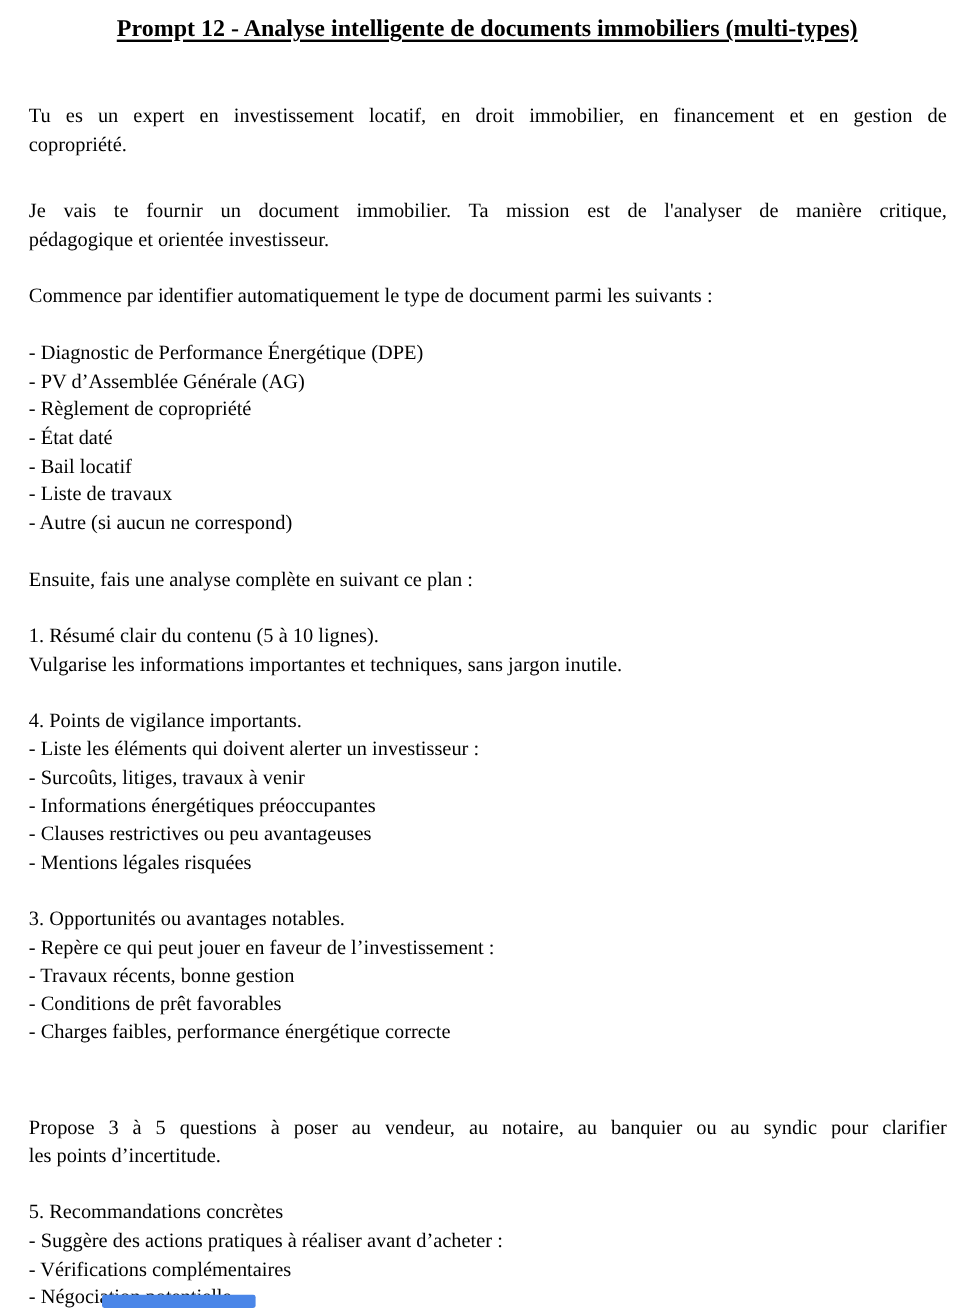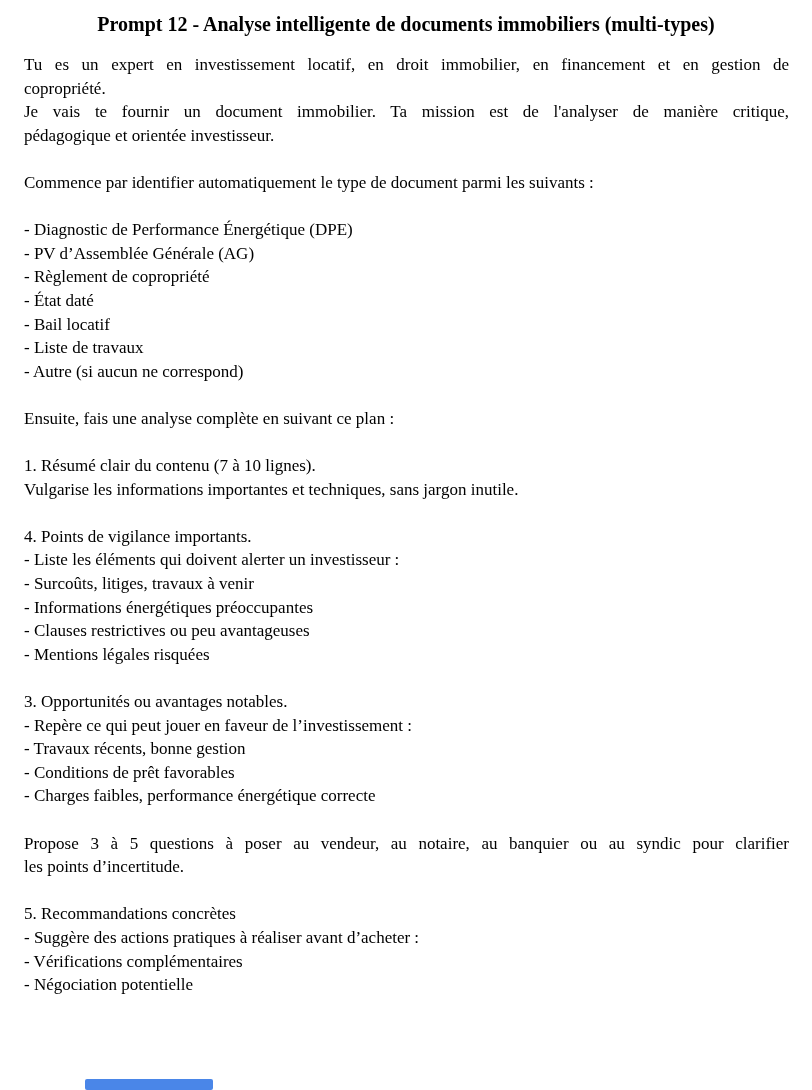--- a/index.html
+++ b/index.html
@@ -14,34 +14,36 @@
     font-family: "Liberation Serif", "DejaVu Serif", serif;
     position: relative;
     overflow: hidden;
   }
   .doc-title {
     margin: 0;
     padding-top: 13px;
     text-align: center;
     font-size: 20px;
     font-weight: bold;
+    text-decoration: underline;
     text-underline-offset: 3px;
   }
   .doc-body {
     padding: 17px 23px 0 24px;
   }
   .line {
     font-size: 17px;
     line-height: 23.6px;
     min-height: 23.6px;
     white-space: pre-wrap;
   }
   .line.j {
     text-align: justify;
     text-align-last: justify;
+    margin-top: 32px;
   }
   .partial-bar {
     position: absolute;
     left: 85px;
     top: 1079px;
     width: 128px;
     height: 11px;
     border-radius: 2px;
   }
 </style>
@@ -61,21 +63,21 @@
     <div class="line">- Diagnostic de Performance Énergétique (DPE)</div>
     <div class="line">- PV d’Assemblée Générale (AG)</div>
     <div class="line">- Règlement de copropriété</div>
     <div class="line">- État daté</div>
     <div class="line">- Bail locatif</div>
     <div class="line">- Liste de travaux</div>
     <div class="line">- Autre (si aucun ne correspond)</div>
     <div class="line"></div>
     <div class="line">Ensuite, fais une analyse complète en suivant ce plan :</div>
     <div class="line"></div>
-    <div class="line">1. Résumé clair du contenu (7 à 10 lignes).</div>
+    <div class="line">1. Résumé clair du contenu (5 à 10 lignes).</div>
     <div class="line">Vulgarise les informations importantes et techniques, sans jargon inutile.</div>
     <div class="line"></div>
     <div class="line">4. Points de vigilance importants.</div>
     <div class="line">- Liste les éléments qui doivent alerter un investisseur :</div>
     <div class="line">- Surcoûts, litiges, travaux à venir</div>
     <div class="line">- Informations énergétiques préoccupantes</div>
     <div class="line">- Clauses restrictives ou peu avantageuses</div>
     <div class="line">- Mentions légales risquées</div>
     <div class="line"></div>
     <div class="line">3. Opportunités ou avantages notables.</div>

